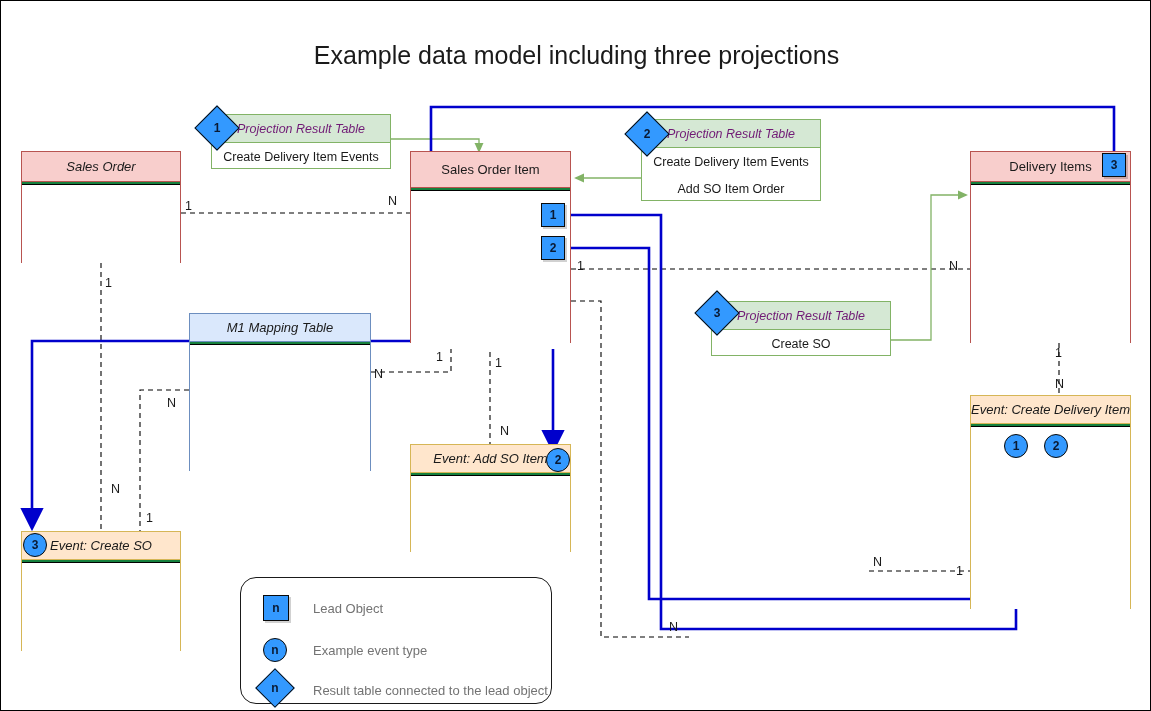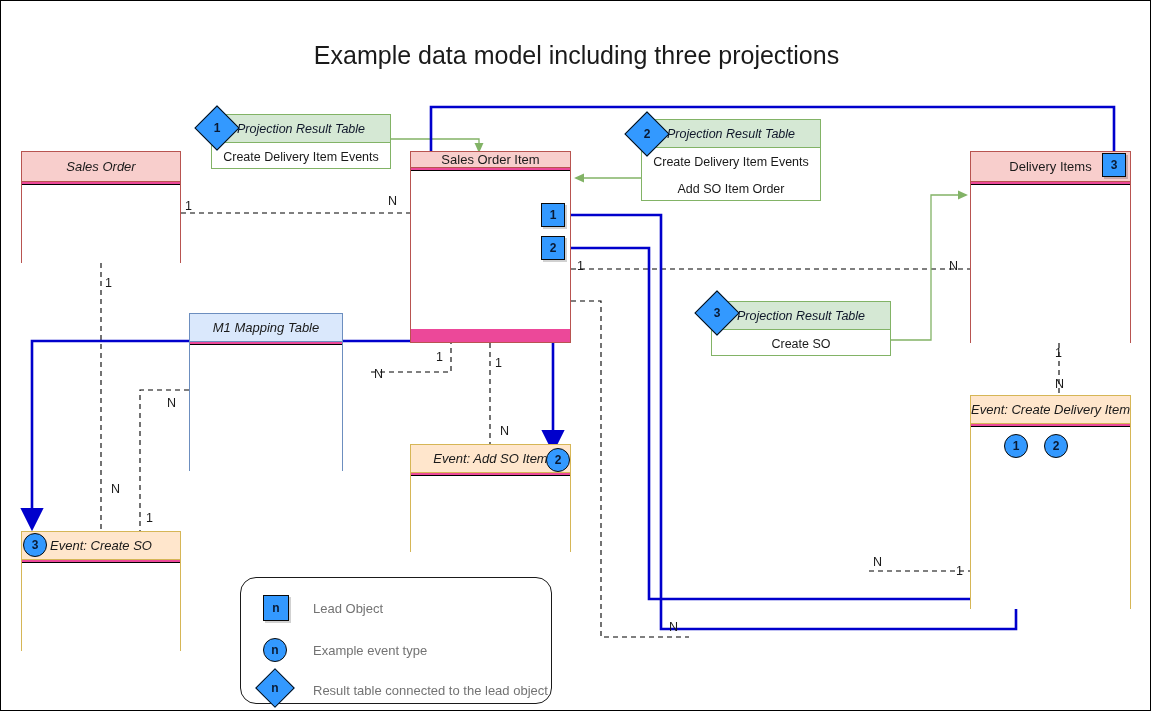--- a/index.html
+++ b/index.html
@@ -2,40 +2,40 @@
 <html><head>
 <meta charset="utf-8">
 <style>
   html,body{margin:0;padding:0;background:#ffffff;}
   body{font-family:"Liberation Sans", sans-serif;}
   #canvas{position:relative;width:1151px;height:711px;background:#ffffff;border:1px solid #000;box-sizing:border-box;overflow:hidden;}
   #svg-layer{position:absolute;left:0;top:0;width:1151px;height:711px;}
   .title{position:absolute;left:0;top:40px;width:1151px;text-align:center;font-size:25px;color:#1a1a1a;}
 
   
-  .box{position:absolute;box-sizing:border-box;background:#ec4899;}
+  .box{position:absolute;box-sizing:border-box;background:#15803d;}
   .box .hdr{box-sizing:border-box;text-align:center;font-size:13px;line-height:1;display:flex;align-items:center;justify-content:center;position:relative;}
   .box .body{box-sizing:border-box;background:#ffffff;}
   .box .rule{height:0;border-top:1.5px solid #000;margin:2px 0 0 0;}
 
   
   .ent{border:1.3px solid #b85450;}
   .ent .hdr{background:#f8cecc;border-bottom:1px solid #b85450;color:#1a1a1a;}
 
   
   .map{border:1.3px solid #6c8ebf;}
   .map .hdr{background:#dae8fc;border-bottom:1px solid #6c8ebf;color:#1a1a1a;font-style:italic;}
 
   
   .evt{border:1.3px solid #d6b656;}
   .evt .hdr{background:#ffe6cc;border-bottom:1px solid #d6b656;color:#1a1a1a;font-style:italic;}
 
   
   .proj{position:absolute;box-sizing:border-box;border:1.3px solid #82b366;background:#ffffff;}
-  .proj .hdr{background:#d5e8d4;border-bottom:1px solid #82b366;font-style:italic;font-size:12.5px;color:#0f172a;
+  .proj .hdr{background:#d5e8d4;border-bottom:1px solid #82b366;font-style:italic;font-size:12.5px;color:#701a75;
              height:28px;display:flex;align-items:center;justify-content:center;box-sizing:border-box;}
   .proj .row{font-size:12.5px;color:#1a1a1a;height:27px;display:flex;align-items:center;justify-content:center;box-sizing:border-box;}
 
   .italic{font-style:italic;}
 
   
   .badge-sq{position:absolute;width:24px;height:24px;background:#3399ff;border:1.4px solid #0a0a0a;
             box-shadow:2px 2px 0 rgba(0,0,0,0.18);display:flex;align-items:center;justify-content:center;
             font-size:12px;font-weight:bold;color:#0a1a33;box-sizing:border-box;}
   .badge-ci{position:absolute;width:24px;height:24px;border-radius:50%;background:#3399ff;border:1.4px solid #0a0a0a;
@@ -122,32 +122,32 @@
     </g>
   </svg>
 
   <div class="box ent" style="left:20px;top:150px;width:160px;height:112px;">
     <div class="hdr italic" style="height:30px;">Sales Order</div>
     <div class="rule"></div>
     <div class="body" style="height:78px;"></div>
   </div>
 
   <div class="box ent" style="left:409px;top:150px;width:161px;height:192px;">
-    <div class="hdr" style="height:16px;">Sales Order Item</div>
+    <div class="hdr" style="height:36px;">Sales Order Item</div>
     <div class="rule"></div>
     <div class="body" style="height:158px;"></div>
   </div>
 
   <div class="box ent" style="left:969px;top:150px;width:161px;height:192px;">
     <div class="hdr" style="height:30px;">Delivery Items</div>
     <div class="rule"></div>
     <div class="body" style="height:158px;"></div>
   </div>
 
-  <div class="box map" style="left:188px;top:312px;width:154px;height:158px;">
+  <div class="box map" style="left:188px;top:312px;width:182px;height:158px;">
     <div class="hdr" style="height:28px;">M1 Mapping Table</div>
     <div class="rule"></div>
     <div class="body" style="height:126px;"></div>
   </div>
 
 
   <div class="box evt" style="left:20px;top:530px;width:160px;height:120px;">
     <div class="hdr" style="height:28px;">Event: Create SO</div>
     <div class="rule"></div>
     <div class="body" style="height:88px;"></div>

